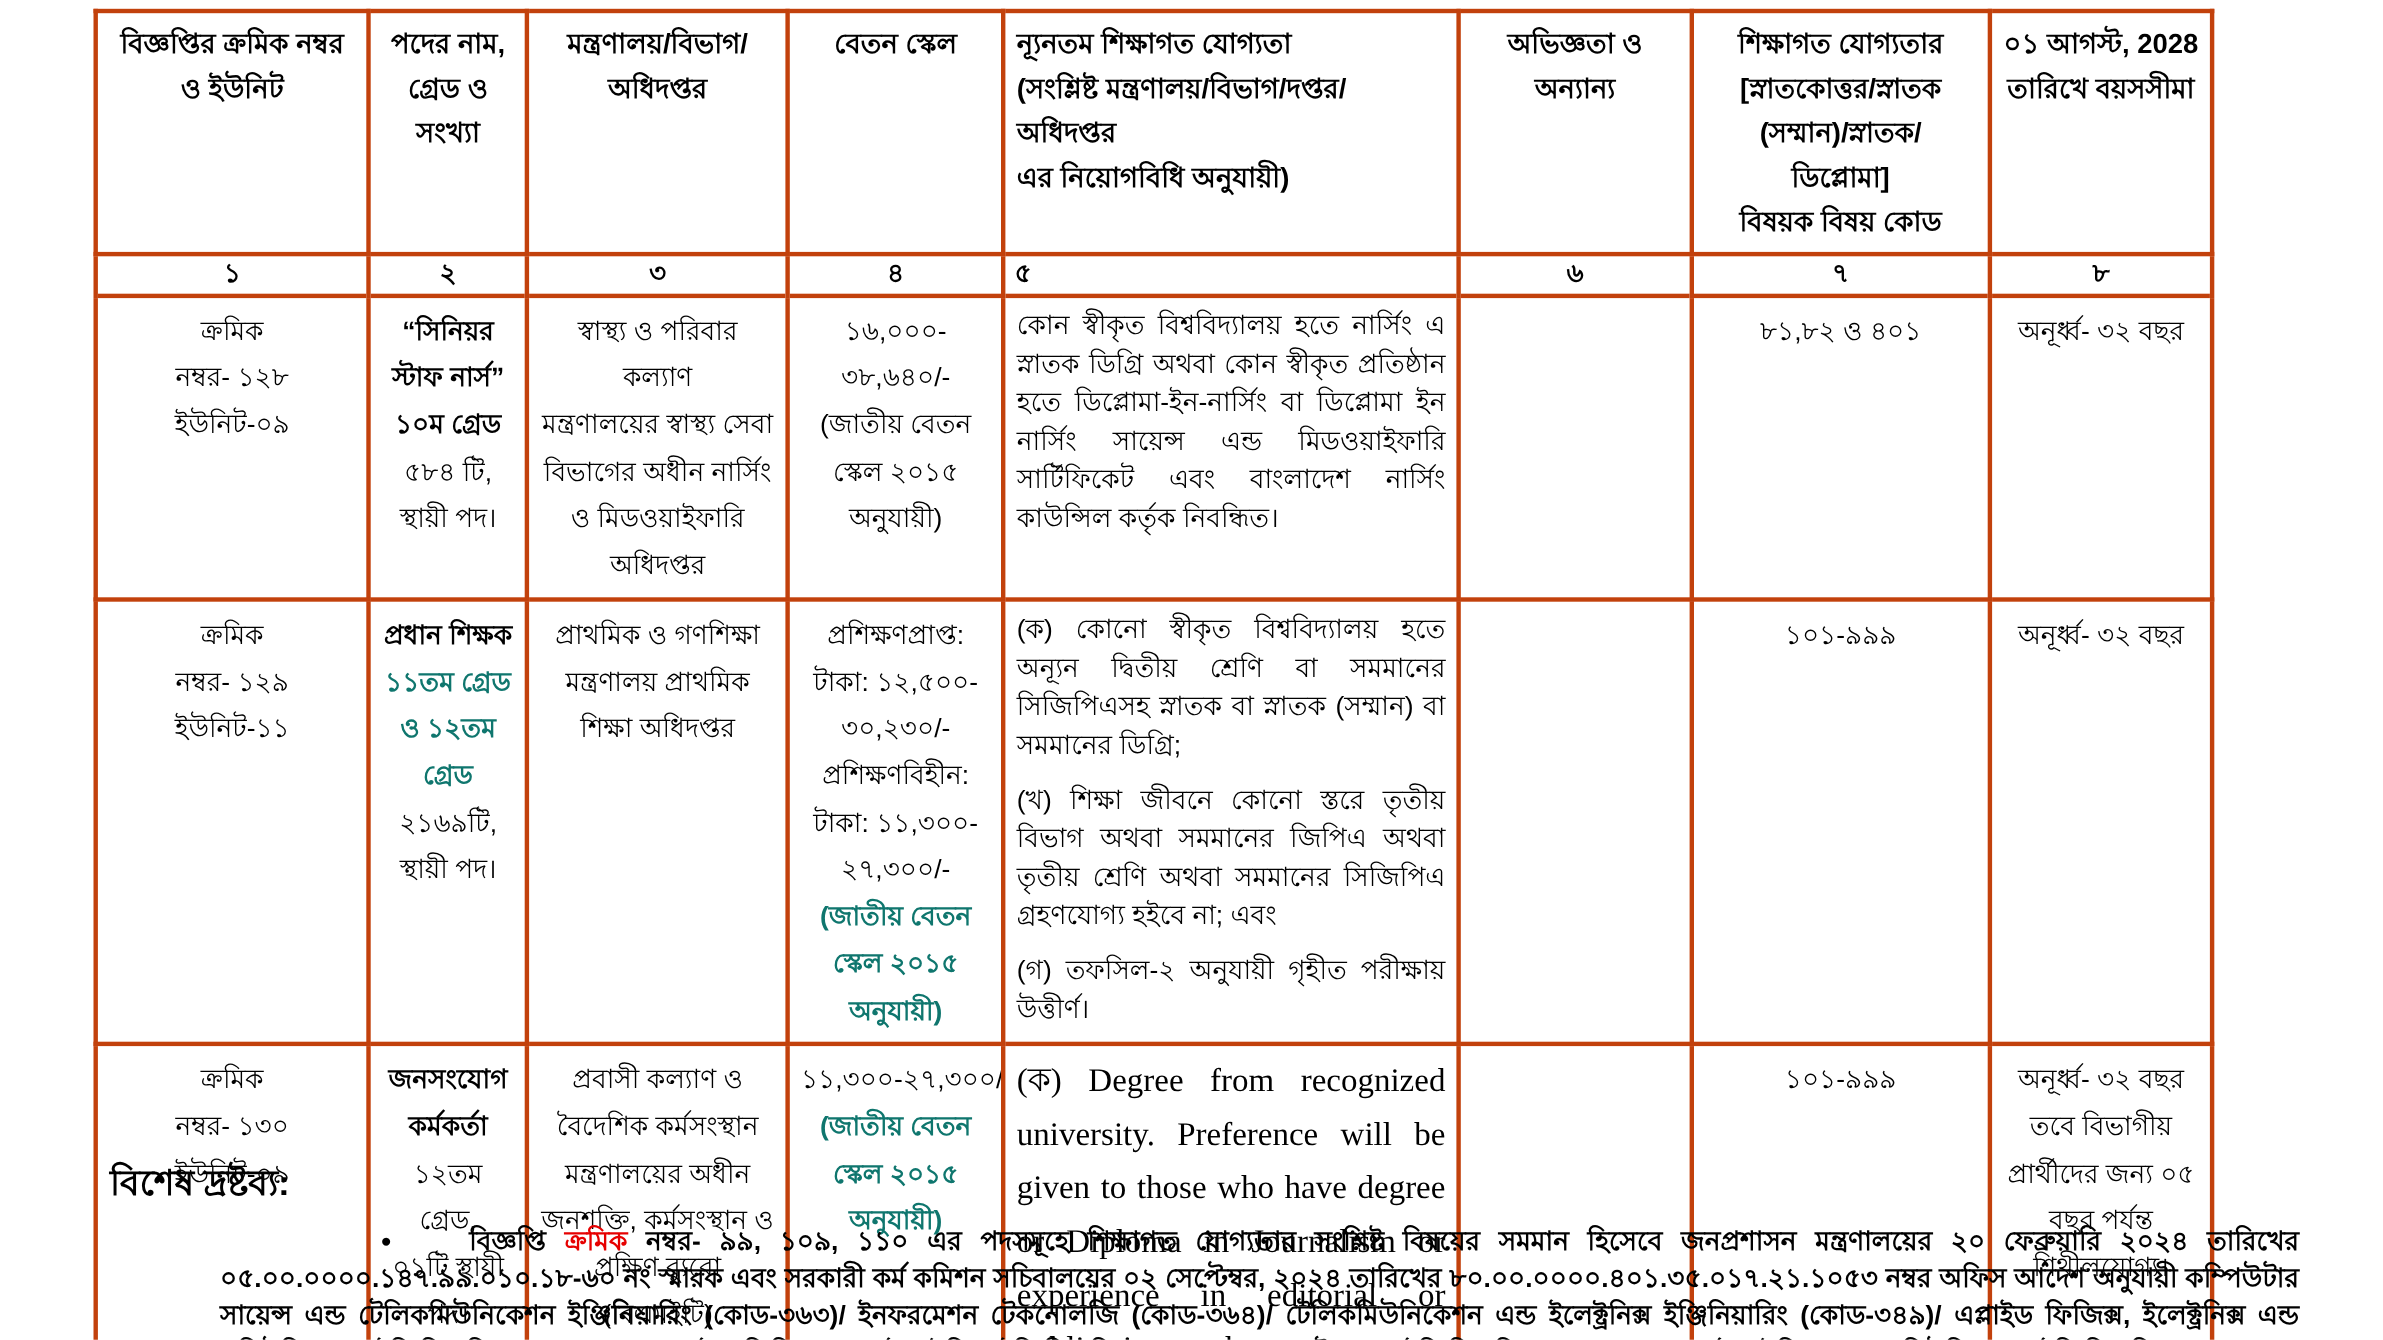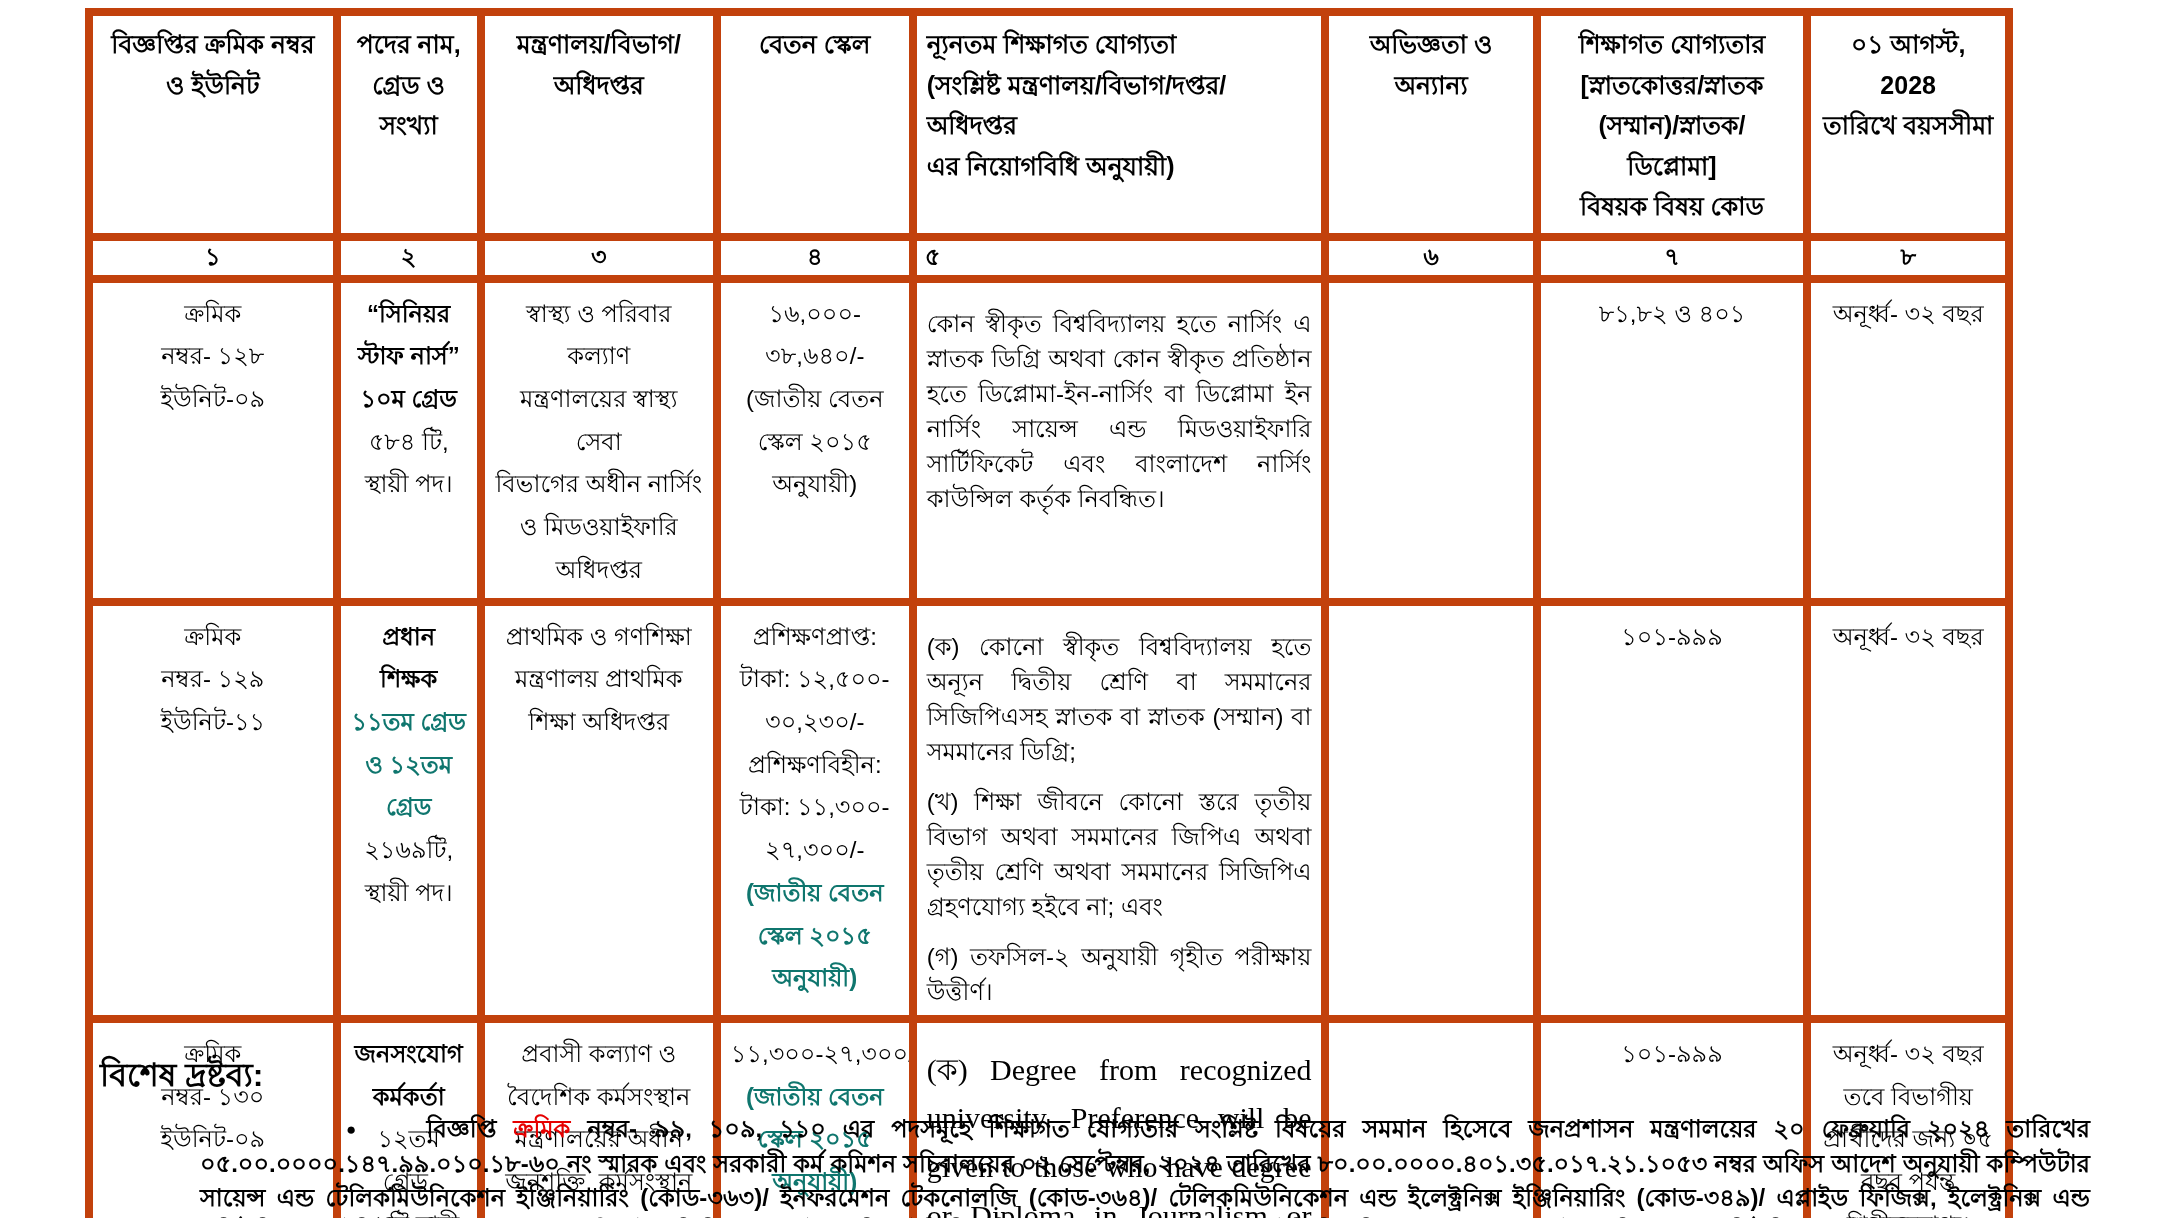--- a/index.html
+++ b/index.html
@@ -11,37 +11,37 @@
   .page{position:absolute;inset:0;}
 
   
   table.circular{
     position:absolute;left:85px;top:8px;width:1928px;
     border-collapse:collapse;table-layout:fixed;
   }
   col.w1{width:12.9%}col.w2{width:7.5%}col.w3{width:12.3%}col.w4{width:10.2%}
   col.w5{width:21.5%}col.w6{width:11.0%}col.w7{width:14.1%}col.w8{width:10.5%}
 
-  th,td{border:8px solid #c2410c;vertical-align:top;padding:6px 10px;overflow:hidden;}
+  th,td{border:4px solid #c2410c;vertical-align:top;padding:6px 10px;overflow:hidden;}
 
   tr.header-row th{
     height:172px;font-size:25px;font-weight:bold;text-align:center;
     white-space:pre-line;line-height:1.62;padding-top:8px;
   }
   tr.header-row th.col5{text-align:left;margin-left:12px;}
 
   tr.number-row td{
     border-top:3px solid #000;border-bottom:3px solid #000;
     height:30px;vertical-align:middle;text-align:center;
     font-weight:bold;font-size:24px;line-height:1.1;padding:2px 8px;
   }
   tr.number-row td.col5{text-align:left;}
 
   td.bcell{font-size:24px;line-height:1.78;text-align:center;padding-top:10px;}
-  td.bcell.col5{text-align:left;padding-top:23px;}
+  td.bcell.col5{text-align:left;padding-top:8px;}
   #table-body tr:nth-child(1){height:228px;}
   #table-body tr:nth-child(2){height:320px;}
   #table-body tr:nth-child(3){height:217px;}
 
   .block{white-space:pre-line;}
   .block.bold{font-weight:bold;}
   .block.red{color:#0f766e;}
   .block.justify{text-align:justify;line-height:1.46;white-space:pre-line;}
   .block.para{margin-bottom:15px;}
   .block.serif{

